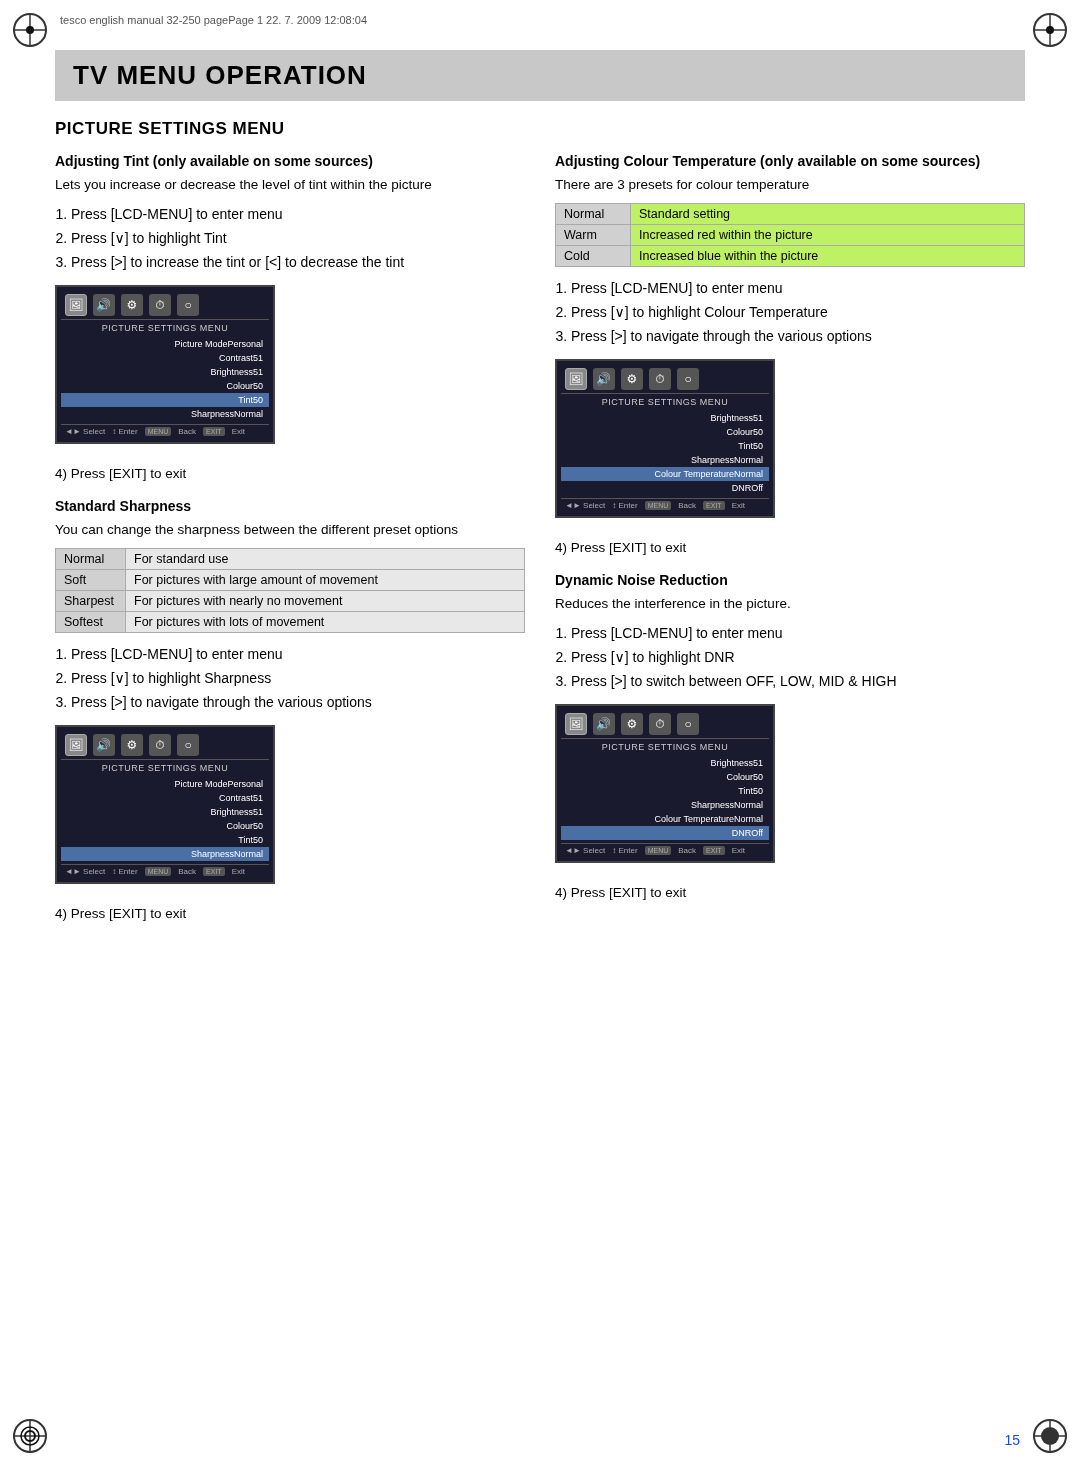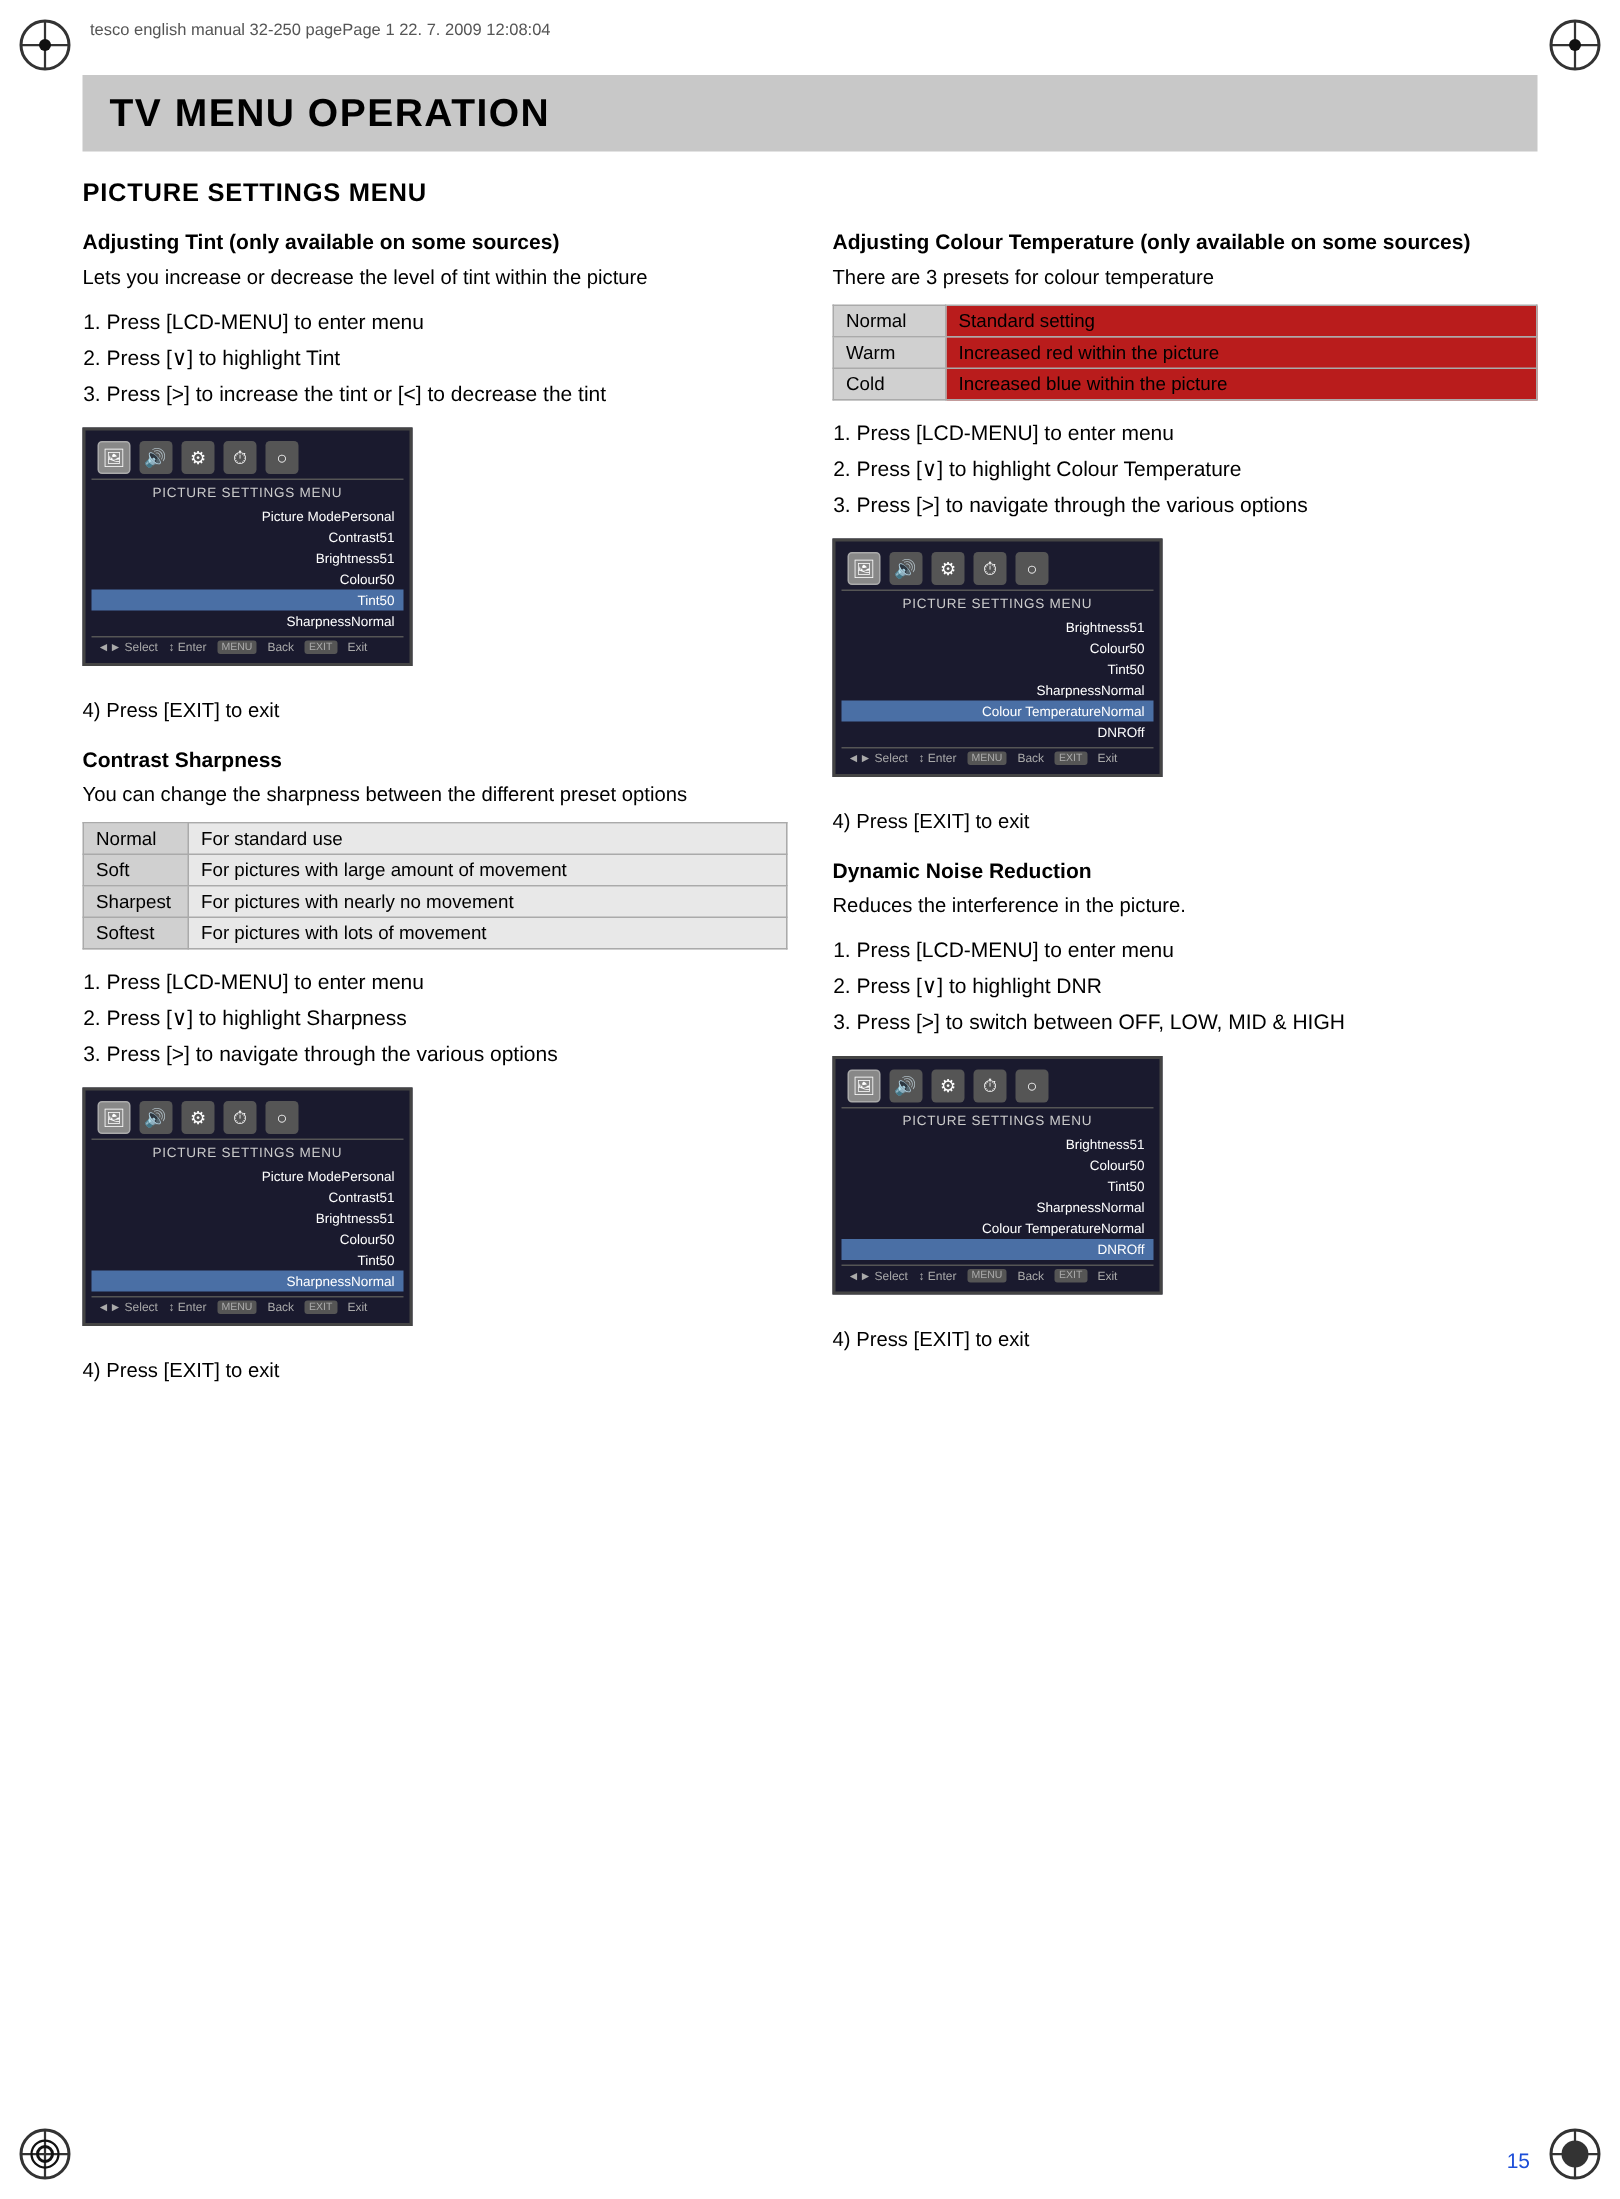--- a/index.html
+++ b/index.html
@@ -119,21 +119,21 @@
       padding: 3px 8px;
       border: 1px solid #aaa;
     }
     .settings-table tr td:first-child {
       background: #d0d0d0;
       font-weight: normal;
       width: 75px;
       white-space: nowrap;
     }
     .settings-table tr td:last-child {
-      background: #b91c1c;
+      background: #bef264;
     }
 
     
     .tv-menu {
       border: 2px solid #444;
       background: #1a1a2e;
       color: #fff;
       font-size: 10px;
       margin-bottom: 10px;
       padding: 4px;
@@ -338,21 +338,21 @@
                 <span style="background:#555;padding:1px 3px;border-radius:2px;font-size:7px;">EXIT</span>
                 <span>Exit</span>
             </div>
           </div>
         </div>
 
         <p>4) Press [EXIT] to exit</p>
       </div>
 
       <div class="section-block">
-        <div class="sub-heading">Contrast Sharpness</div>
+        <div class="sub-heading">Standard Sharpness</div>
         <p>You can change the sharpness between the different preset options</p>
 
         <table class="sharpness-table">
           <tbody>
             <tr>
               <td>Normal</td>
               <td>For standard use</td>
             </tr>
             <tr>
               <td>Soft</td>

